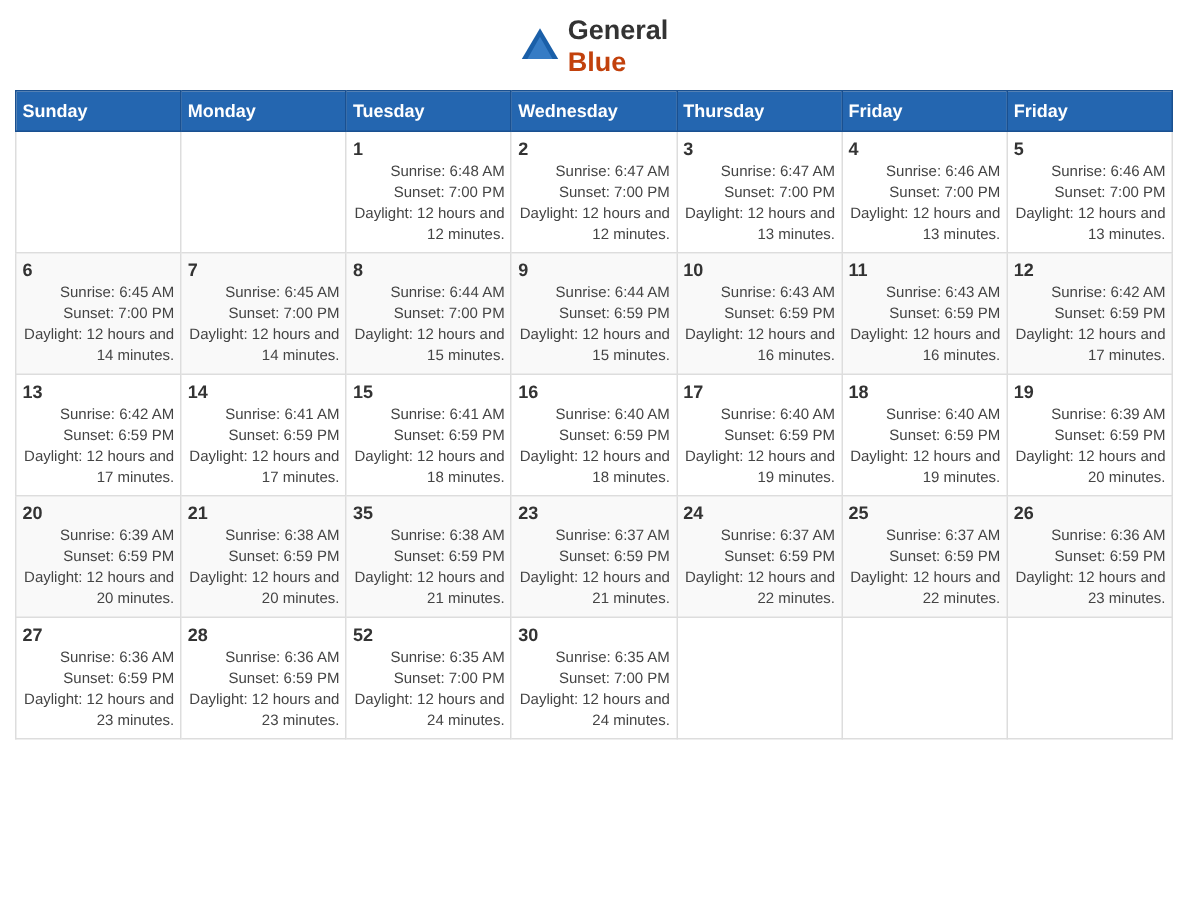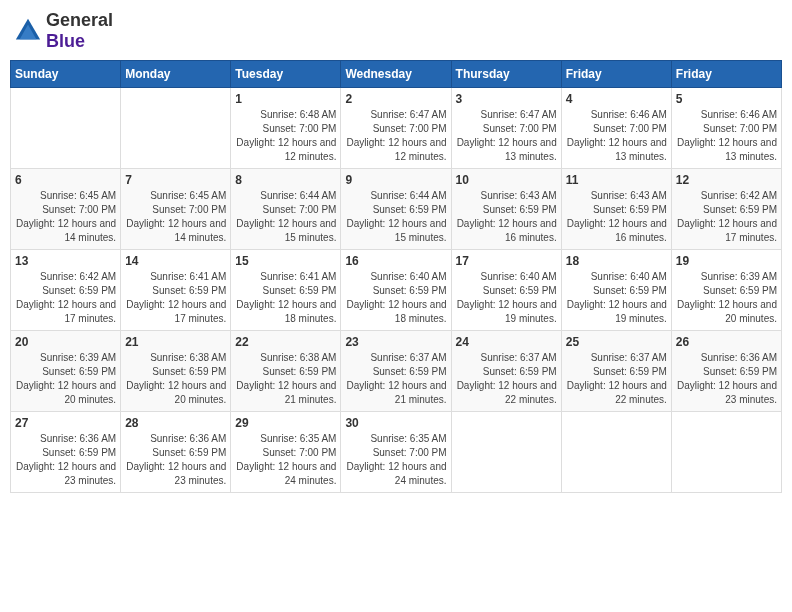--- a/index.html
+++ b/index.html
@@ -5,21 +5,21 @@
     * { box-sizing: border-box; margin: 0; padding: 0; }
     body {
       font-family: Arial, sans-serif;
       background: #fff;
       width: 792px;
       min-height: 612px;
       padding: 10px;
     }
     .header {
       display: flex;
-      justify-content: space-between;
+      justify-content: center;
       align-items: flex-start;
       margin-bottom: 8px;
       padding: 0 4px;
     }
     .logo {
       display: flex;
       align-items: center;
       gap: 4px;
     }
     .logo-icon {
@@ -86,21 +86,21 @@
 <body>
 
 <div class="header">
   <div class="logo">
     <svg class="logo-icon" viewBox="0 0 30 30" xmlns="http://www.w3.org/2000/svg">
       <polygon points="15,2 28,24 2,24" fill="#1a5fa8"></polygon>
       <polygon points="15,8 24,24 6,24" fill="#4a90d9" opacity="0.6"></polygon>
     </svg>
     <div>
       <span style="font-size:18px;font-weight:bold;color:#333;">General</span><br>
-      <span style="font-size:18px;font-weight:bold;color:#4c1d95;">Blue</span>
+      <span style="font-size:18px;font-weight:bold;color:#c2410c;">Blue</span>
     </div>
   </div>
   <div class="title-block">
   </div>
 </div>
 
 <table class="calendar">
   <thead>
     <tr>
     <th>Sunday</th>
@@ -200,21 +200,21 @@
       <tr>
         <td>
           <span class="day-number">20</span>
           <div class="day-info">Sunrise: 6:39 AM<br>Sunset: 6:59 PM<br>Daylight: 12 hours and 20 minutes.</div>
         </td>
         <td>
           <span class="day-number">21</span>
           <div class="day-info">Sunrise: 6:38 AM<br>Sunset: 6:59 PM<br>Daylight: 12 hours and 20 minutes.</div>
         </td>
         <td>
-          <span class="day-number">22</span>
+          <span class="day-number">35</span>
           <div class="day-info">Sunrise: 6:38 AM<br>Sunset: 6:59 PM<br>Daylight: 12 hours and 21 minutes.</div>
         </td>
         <td>
           <span class="day-number">23</span>
           <div class="day-info">Sunrise: 6:37 AM<br>Sunset: 6:59 PM<br>Daylight: 12 hours and 21 minutes.</div>
         </td>
         <td>
           <span class="day-number">24</span>
           <div class="day-info">Sunrise: 6:37 AM<br>Sunset: 6:59 PM<br>Daylight: 12 hours and 22 minutes.</div>
         </td>
@@ -230,21 +230,21 @@
       <tr>
         <td>
           <span class="day-number">27</span>
           <div class="day-info">Sunrise: 6:36 AM<br>Sunset: 6:59 PM<br>Daylight: 12 hours and 23 minutes.</div>
         </td>
         <td>
           <span class="day-number">28</span>
           <div class="day-info">Sunrise: 6:36 AM<br>Sunset: 6:59 PM<br>Daylight: 12 hours and 23 minutes.</div>
         </td>
         <td>
-          <span class="day-number">29</span>
+          <span class="day-number">52</span>
           <div class="day-info">Sunrise: 6:35 AM<br>Sunset: 7:00 PM<br>Daylight: 12 hours and 24 minutes.</div>
         </td>
         <td>
           <span class="day-number">30</span>
           <div class="day-info">Sunrise: 6:35 AM<br>Sunset: 7:00 PM<br>Daylight: 12 hours and 24 minutes.</div>
         </td>
         <td class="empty-cell"></td>
         <td class="empty-cell"></td>
         <td class="empty-cell"></td>
       </tr>

